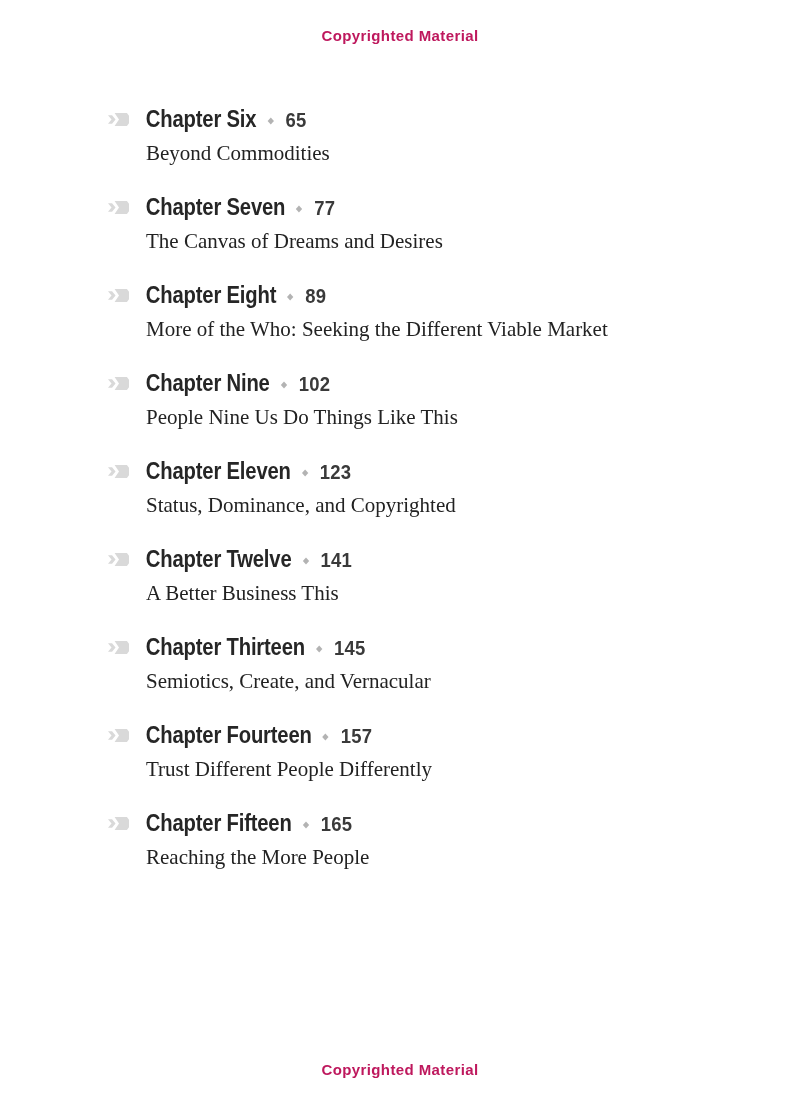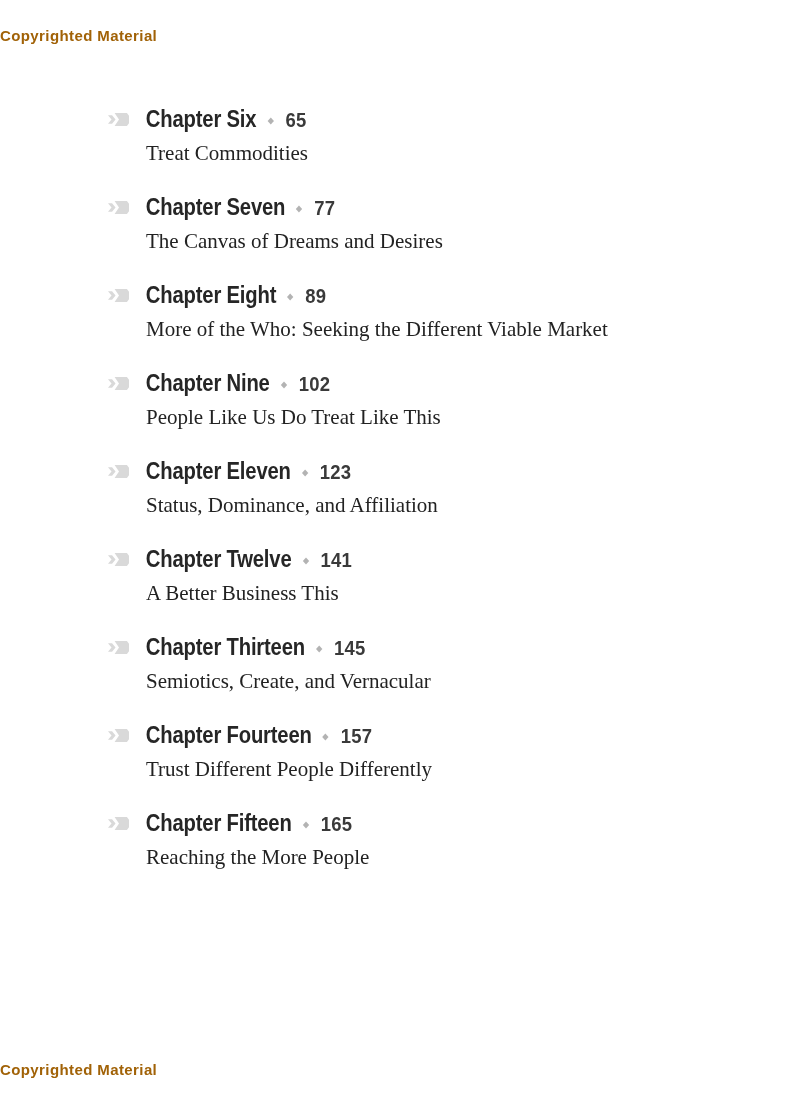--- a/index.html
+++ b/index.html
@@ -12,22 +12,22 @@
     width: 800px;
     height: 1106px;
     background: #ffffff;
     overflow: hidden;
     font-family: "Liberation Sans", sans-serif;
   }
   .copyright {
     position: absolute;
     left: 0;
     width: 100%;
-    text-align: left;
-    color: #a16207;
+    text-align: center;
+    color: #be185d;
     font-family: "Liberation Sans", sans-serif;
     font-weight: 700;
     font-size: 15px;
     letter-spacing: 0.4px;
   }
   .copyright.top { top: 27px; }
   .copyright.bottom { top: 1061px; }
 
   .toc {
     position: absolute;
@@ -96,21 +96,21 @@
       <div class="entry">
         <div class="entry-title-row">
           <svg class="arrow-icon" viewBox="0 0 24 13" aria-hidden="true">
             <polygon points="0,2.2 4.6,2.2 8.6,6.5 4.6,10.8 0,10.8 4,6.5" fill="#d9d9d9"></polygon>
             <polygon points="7.5,0 21.5,0 24,3 24,10 21.5,13 7.5,13 12.5,6.5" fill="#d9d9d9"></polygon>
           </svg>
           <span class="chapter-title">Chapter Six</span>
           <span class="diamond"></span>
           <span class="page-num">65</span>
         </div>
-        <div class="chapter-subtitle">Treat Commodities</div>
+        <div class="chapter-subtitle">Beyond Commodities</div>
       </div>
 
       <div class="entry">
         <div class="entry-title-row">
           <svg class="arrow-icon" viewBox="0 0 24 13" aria-hidden="true">
             <polygon points="0,2.2 4.6,2.2 8.6,6.5 4.6,10.8 0,10.8 4,6.5" fill="#d9d9d9"></polygon>
             <polygon points="7.5,0 21.5,0 24,3 24,10 21.5,13 7.5,13 12.5,6.5" fill="#d9d9d9"></polygon>
           </svg>
           <span class="chapter-title">Chapter Seven</span>
           <span class="diamond"></span>
@@ -135,35 +135,35 @@
       <div class="entry">
         <div class="entry-title-row">
           <svg class="arrow-icon" viewBox="0 0 24 13" aria-hidden="true">
             <polygon points="0,2.2 4.6,2.2 8.6,6.5 4.6,10.8 0,10.8 4,6.5" fill="#d9d9d9"></polygon>
             <polygon points="7.5,0 21.5,0 24,3 24,10 21.5,13 7.5,13 12.5,6.5" fill="#d9d9d9"></polygon>
           </svg>
           <span class="chapter-title">Chapter Nine</span>
           <span class="diamond"></span>
           <span class="page-num">102</span>
         </div>
-        <div class="chapter-subtitle">People Like Us Do Treat Like This</div>
+        <div class="chapter-subtitle">People Nine Us Do Things Like This</div>
       </div>
 
 
       <div class="entry">
         <div class="entry-title-row">
           <svg class="arrow-icon" viewBox="0 0 24 13" aria-hidden="true">
             <polygon points="0,2.2 4.6,2.2 8.6,6.5 4.6,10.8 0,10.8 4,6.5" fill="#d9d9d9"></polygon>
             <polygon points="7.5,0 21.5,0 24,3 24,10 21.5,13 7.5,13 12.5,6.5" fill="#d9d9d9"></polygon>
           </svg>
           <span class="chapter-title">Chapter Eleven</span>
           <span class="diamond"></span>
           <span class="page-num">123</span>
         </div>
-        <div class="chapter-subtitle">Status, Dominance, and Affiliation</div>
+        <div class="chapter-subtitle">Status, Dominance, and Copyrighted</div>
       </div>
 
       <div class="entry">
         <div class="entry-title-row">
           <svg class="arrow-icon" viewBox="0 0 24 13" aria-hidden="true">
             <polygon points="0,2.2 4.6,2.2 8.6,6.5 4.6,10.8 0,10.8 4,6.5" fill="#d9d9d9"></polygon>
             <polygon points="7.5,0 21.5,0 24,3 24,10 21.5,13 7.5,13 12.5,6.5" fill="#d9d9d9"></polygon>
           </svg>
           <span class="chapter-title">Chapter Twelve</span>
           <span class="diamond"></span>

